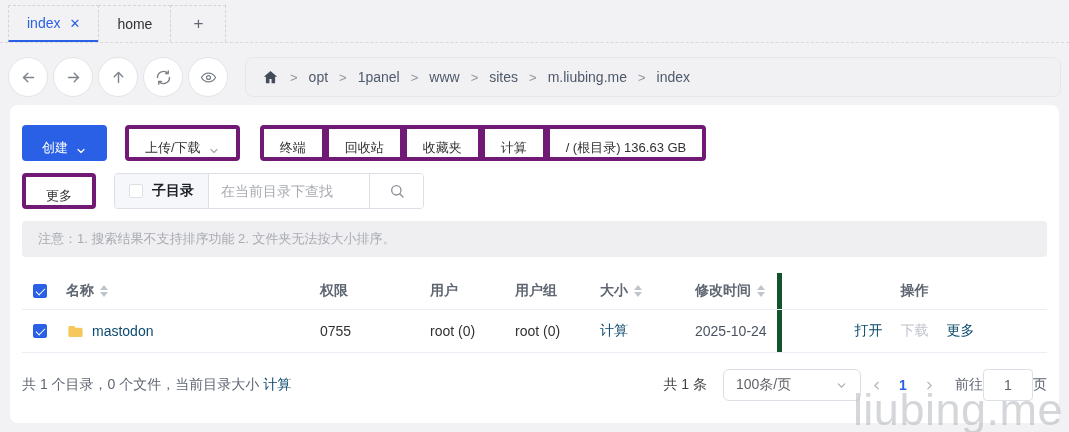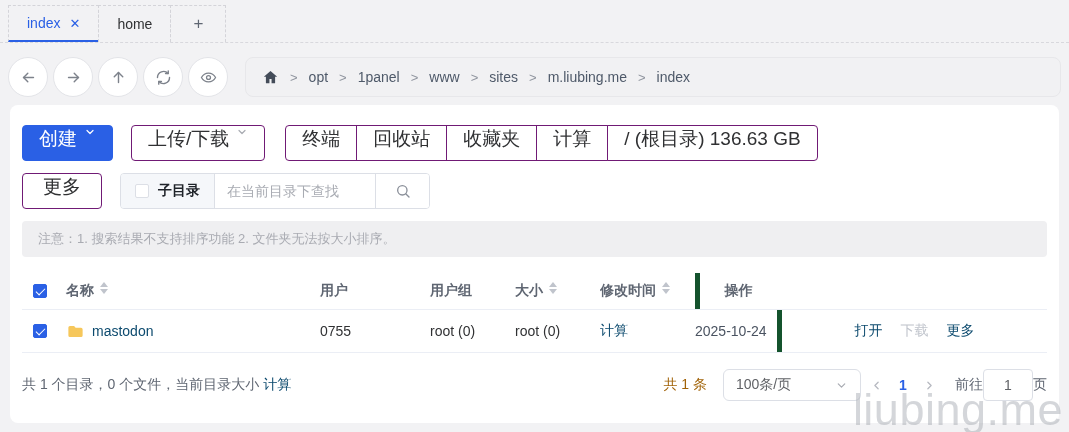--- a/index.html
+++ b/index.html
@@ -51,23 +51,23 @@
   
   .card {
     margin:0 10px; height:318px;
     background:#fff; border-radius:8px;
     padding:20px 12px 0 12px; position:relative;
   }
 
   
   .toolbar { display:flex; align-items:center; height:36px; }
   .btn {
-    height:36px; display:inline-flex; align-items:flex-start; justify-content:center;
-    padding:0 16px; border:1px solid #701a75; border-radius:4px;
-    background:#fff; color:#303133; cursor:pointer; font-size:19px;
+    height:36px; display:inline-flex; align-items:flex-end; justify-content:center;
+    padding:0 16px; border:4px solid #701a75; border-radius:4px;
+    background:#fff; color:#303133; cursor:pointer; font-size:13px;
   }
   .btn-primary { background:#2a60e5; border-color:#2a60e5; color:#fff; font-weight:500; }
   .btn .chev { margin-left:7px; display:flex; }
   .btn-group { display:inline-flex; }
   .btn-group .btn { border-radius:0; margin-left:-1px; cursor:pointer; }
   .btn-group .btn:first-child { border-radius:4px 0 0 4px; margin-left:0; }
   .btn-group .btn:last-child { border-radius:0 4px 4px 0; }
   .ml18 { margin-left:18px; } .ml20 { margin-left:20px; }
 
   
@@ -108,29 +108,29 @@
   .thead { height:37px; border-bottom:1px solid #ebeef5; color:#5f6672; font-weight:600; }
   .trow { height:43px; border-bottom:1px solid #ebeef5; color:#303133; }
   .cell-check { padding-left:11px; display:flex; align-items:center; }
   .cell-name { display:flex; align-items:center; gap:7px; overflow:hidden; }
   .cell-ops { height:100%; display:flex; align-items:center; justify-content:center; gap:18px; border-left:5px solid #14532d; background:#fff; }
   .cell-date { white-space:nowrap; overflow:hidden; color:#4a5361; }
   .sorter { display:inline-flex; flex-direction:column; margin-left:6px; vertical-align:middle; }
   .sorter i { width:0; height:0; border-left:4px solid transparent; border-right:4px solid transparent; display:block; }
   .sorter .up { border-bottom:5px solid #c0c4cc; margin-bottom:2px; }
   .sorter .dn { border-top:5px solid #c0c4cc; }
-  .hlabel { display:inline-flex; align-items:flex-start; }
+  .hlabel { display:inline-flex; align-items:center; }
   a.link { color:#0c4a6e; text-decoration:none; cursor:pointer; }
   a.link.disabled { color:#c0c4cc; cursor:default; }
   .folder-ic { display:flex; flex:0 0 auto; }
 
   
   .cfooter { display:flex; align-items:center; margin-top:14px; height:36px; color:#5f6672; }
   .pager { margin-left:auto; display:flex; align-items:center; }
-  .total-text { margin-right:16px; color:#a16207; }
+  .total-text { margin-right:16px; color:#404040; }
   .select {
     width:138px; height:32px; border:1px solid #dcdfe6; border-radius:6px;
     display:flex; align-items:center; justify-content:space-between;
     padding:0 12px; color:#606266; cursor:pointer; background:#fff;
   }
   .select .chev { color:#a8abb2; display:flex; }
   .pg-arrow { color:#b6b9c0; margin:0 9px; display:flex; cursor:pointer; }
   .pg-num { color:#2a60e5; font-weight:700; width:22px; text-align:center; cursor:pointer; }
   .goto { display:flex; align-items:center; margin-left:10px; color:#5f6672; }
   .goto input {
@@ -282,20 +282,21 @@
         </div>
         <div>
           <span class="hlabel">
             <span>名称</span>
             <span class="sorter">
                 <i class="up"></i>
                 <i class="dn"></i>
               </span>
           </span>
         </div>
+        <div>权限</div>
         <div>用户</div>
         <div>用户组</div>
         <div>
           <span class="hlabel">
             <span>大小</span>
             <span class="sorter">
                 <i class="up"></i>
                 <i class="dn"></i>
               </span>
           </span>

